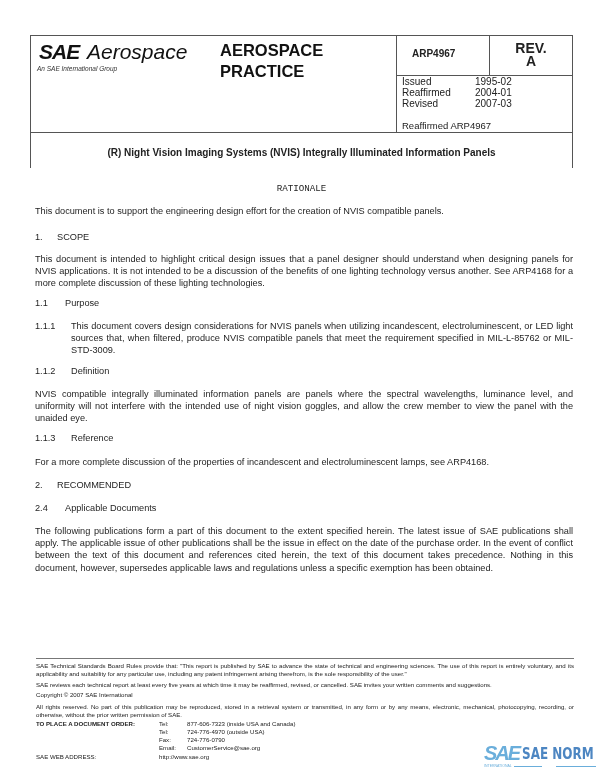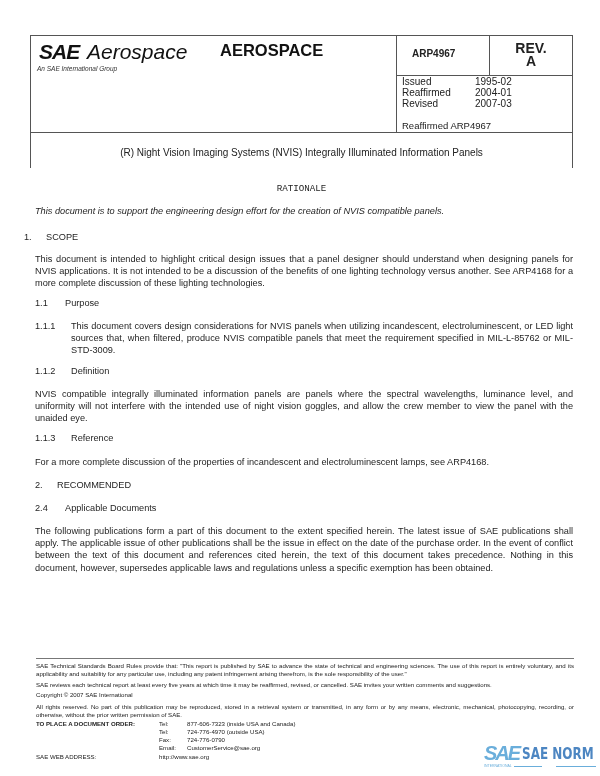--- a/index.html
+++ b/index.html
@@ -16,21 +16,21 @@
               letter-spacing: -1px; color: #111; }
   .logo-aero { position: absolute; left: 56px; top: 4px; font-size: 21px; font-style: italic; color: #111; font-weight: normal; }
   .logo-sub { position: absolute; left: 6px; top: 29px; font-size: 6.5px; font-style: italic; color: #333; }
   .rp-title { position: absolute; left: 220px; top: 40px; font-size: 16.5px; font-weight: bold; line-height: 21px; color: #111; }
   .docnum { position: absolute; left: 412px; top: 48px; font-size: 10px; font-weight: bold; color: #222; }
   .rev { position: absolute; left: 490px; top: 42px; width: 82px; text-align: center; font-size: 14px; font-weight: bold; line-height: 13px; color: #222; }
   .dates { position: absolute; left: 402px; top: 76px; font-size: 10px; line-height: 11px; color: #222; }
   .dates .row { display: flex; }
   .dates .lbl { width: 73px; }
   .supersede { position: absolute; left: 402px; top: 120px; font-size: 9.5px; color: #222; }
-  .doc-title { position: absolute; left: 30px; width: 543px; top: 147px; text-align: center; font-size: 10px; color: #222; }
+  .doc-title { position: absolute; left: 30px; width: 543px; top: 147px; text-align: center; font-size: 10px; color: #222; font-weight: bold; }
   .p { position: absolute; font-size: 9.2px; line-height: 12.2px; color: #1e1e1e; }
   .just { text-align: justify; text-align-last: left; }
   .center { text-align: center; }
   .num { display: inline-block; width: 48px; }
   .num-s { display: inline-block; width: 22px; }
   .num-m { display: inline-block; width: 30px; }
   .footer-rule { position: absolute; left: 36px; width: 538px; top: 658px; height: 1px; background: #777; }
   .f { position: absolute; font-size: 6.1px; line-height: 8px; color: #222; }
   .order-lbl { font-weight: bold; }
   .logo2 { position: absolute; left: 484px; top: 742px; }
@@ -47,20 +47,21 @@
   <span class="logo-aero">Aerospace</span>
   <span class="logo-sub">An SAE International Group</span>
 </div>
 <div class="hline" style="left:30px; width:543px; top:132px;"></div>
 <div class="vline" style="left:396px; top:35px; height:97px;"></div>
 <div class="vline" style="left:489px; top:35px; height:40px;"></div>
 <div class="hline" style="left:396px; width:177px; top:75px;"></div>
 
 <div class="rp-title">
   <div>AEROSPACE</div>
+  <div>PRACTICE</div>
 </div>
 
 <div class="docnum">ARP4967</div>
 <div class="rev">
   <div>REV.</div>
   <div>A</div>
 </div>
 
 <div class="dates">
   <div class="row">
@@ -76,23 +77,23 @@
       <span>2007-03</span>
     </div>
 </div>
 <div class="supersede">Reaffirmed ARP4967</div>
 
 <div class="vline" style="left:30px; top:132px; height:36px;"></div>
 <div class="vline" style="left:572px; top:132px; height:36px;"></div>
 <div class="doc-title">(R) Night Vision Imaging Systems (NVIS) Integrally Illuminated Information Panels</div>
 
 <div class="p center" style="left:30px; width:543px; top:183px;font-family:Liberation Mono, monospace;">RATIONALE</div>
-<div class="p" style="left:35px; width:540px; top:205px;font-style:italic;">This document is to support the engineering design effort for the creation of NVIS compatible panels.</div>
+<div class="p" style="left:35px; width:540px; top:205px;">This document is to support the engineering design effort for the creation of NVIS compatible panels.</div>
 
-<div class="p" style="left:24px; top:231px;"><span class="num-s">1.</span><span>SCOPE</span></div>
+<div class="p" style="left:35px; top:231px;"><span class="num-s">1.</span><span>SCOPE</span></div>
 <div class="p just" style="left:35px; width:538px; top:253px;">This document is intended to highlight critical design issues that a panel designer should understand when designing panels for NVIS applications.  It is not intended to be a discussion of the benefits of one lighting technology versus another.  See ARP4168 for a more complete discussion of these lighting technologies.</div>
 
 <div class="p" style="left:35px; top:297px;"><span class="num-m">1.1</span><span>Purpose</span></div>
 
 <div class="p" style="left:35px; top:320px;text-align:center;">1.1.1</div>
 <div class="p just" style="left:71px; width:502px; top:320px;">This document covers design considerations for NVIS panels when utilizing incandescent, electroluminescent, or LED light sources that, when filtered, produce NVIS compatible panels that meet the requirement specified in MIL-L-85762 or MIL-STD-3009.</div>
 
 <div class="p" style="left:35px; top:365px;"><span class="num" style="width:36px">1.1.2</span><span>Definition</span></div>
 <div class="p just" style="left:35px; width:538px; top:388px;">NVIS compatible integrally illuminated information panels are panels where the spectral wavelengths, luminance level, and uniformity will not interfere with the intended use of night vision goggles, and allow the crew member to view the panel with the unaided eye.</div>
 

